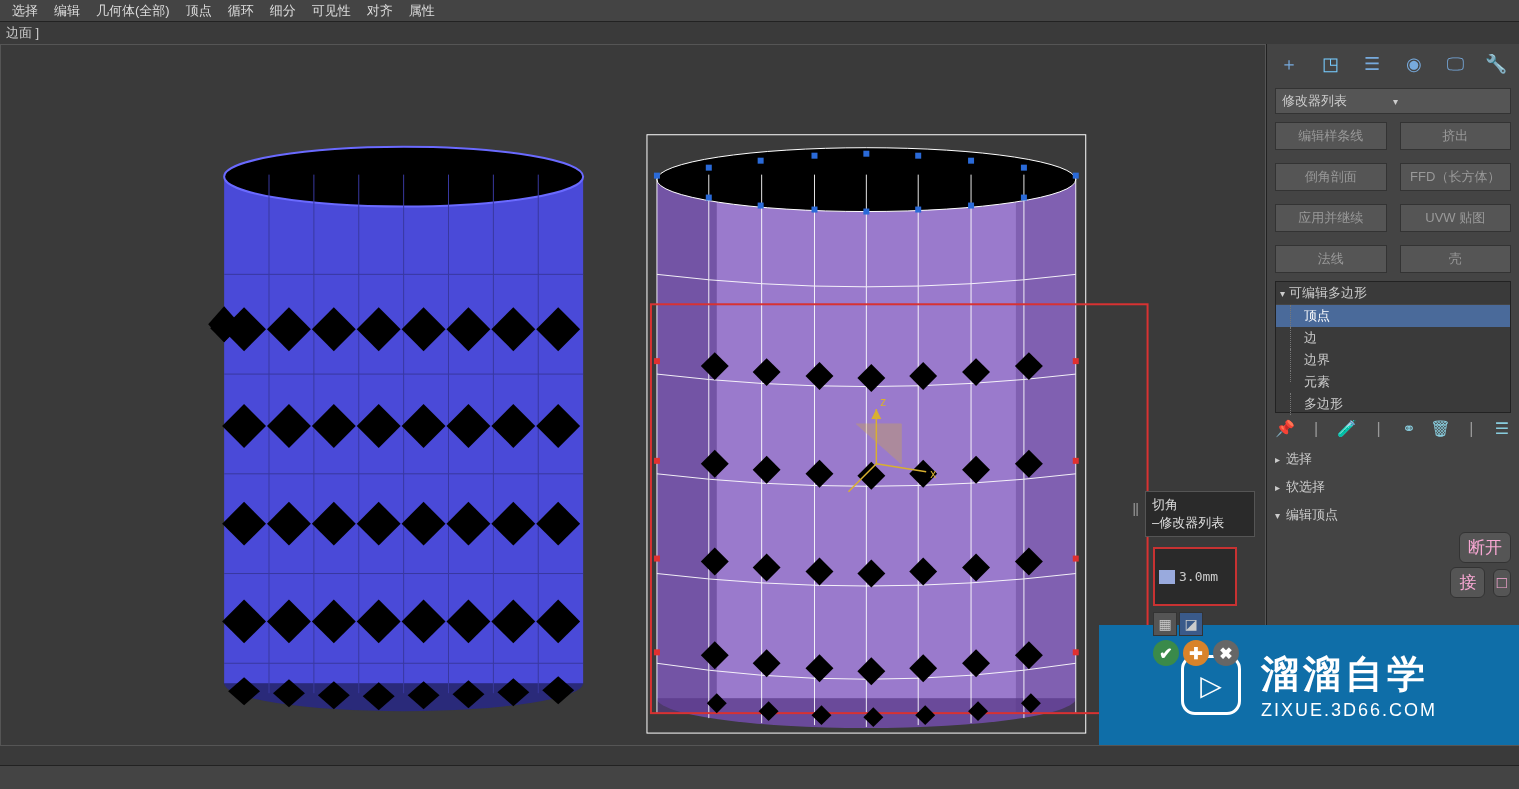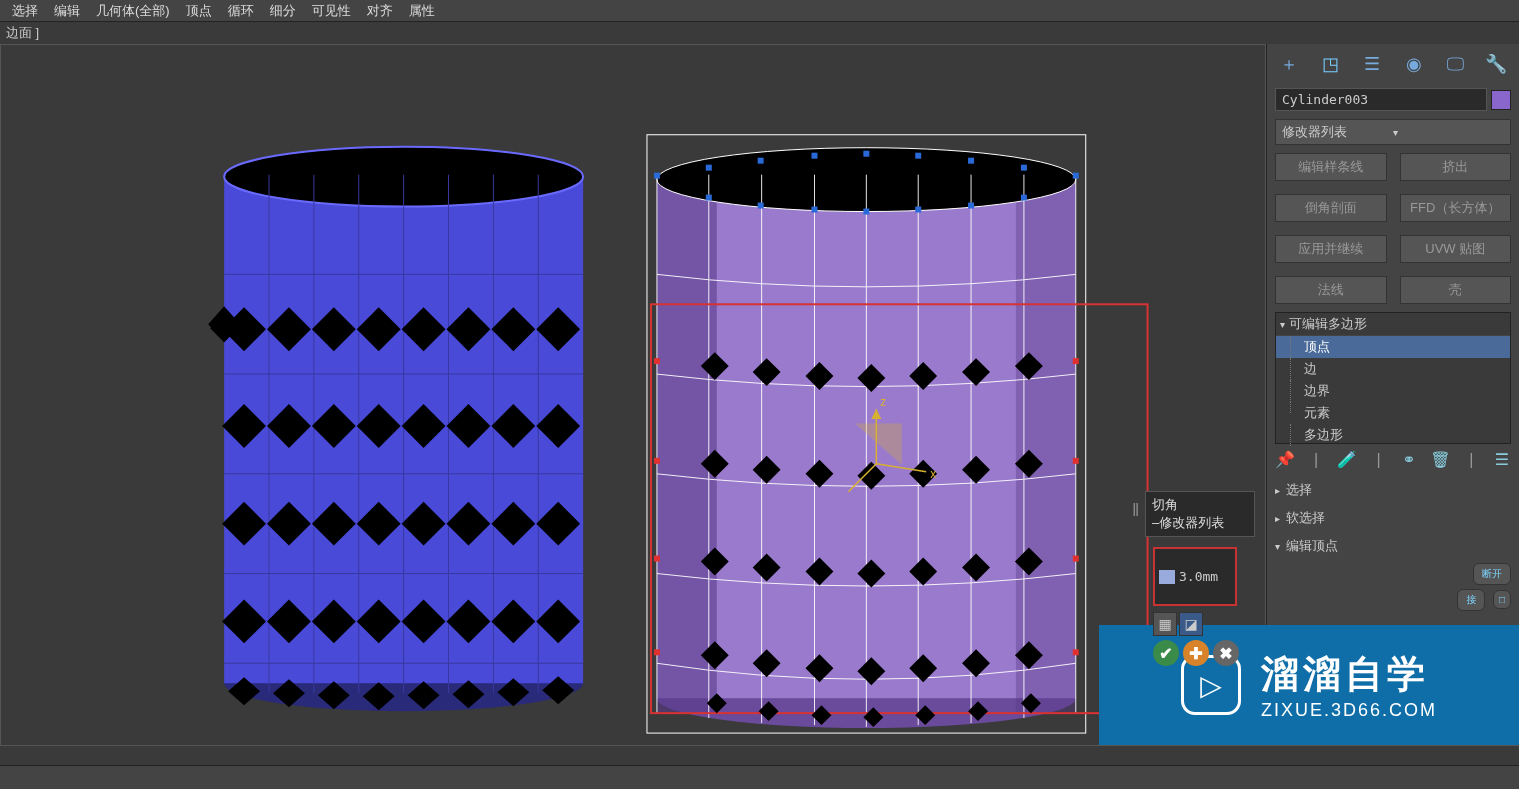--- a/index.html
+++ b/index.html
@@ -165,24 +165,24 @@
       cursor: pointer;
     }
     .rollout-head .tri { margin-right: 6px; font-size: 10px; }
     .rollout-body {
       padding: 4px 8px;
     }
     .small-btn {
       background: #555;
       border: 1px solid #333;
       border-radius: 6px;
-      color: #7dd3fc;
+      color: #f9a8d4;
       padding: 3px 8px;
       margin-left: 4px;
-      font-size: 10px;
+      font-size: 17px;
       font-family: inherit;
     }
     .floating-caddy {
       position: absolute;
       right: 10px;
       top: 446px;
       width: 110px;
       z-index: 5;
     }
     .caddy-tip {
@@ -559,24 +559,20 @@
 
   <div class="right-panel">
     <div class="top-icons">
       <span class="ic">＋</span>
       <span class="ic" style="color:#7cf">◳</span>
       <span class="ic">☰</span>
       <span class="ic">◉</span>
       <span class="ic">🖵</span>
       <span class="ic">🔧</span>
     </div>
-    <div class="name-field">
-      <input value="Cylinder003" style="">
-      <div class="color-swatch"></div>
-    </div>
     <div class="dropdown">
       <span>修改器列表</span>
       <span class="arrow">▾</span>
     </div>
     <div class="mod-buttons">
       <button>编辑样条线</button>
       <button>挤出</button>
       <button>倒角剖面</button>
       <button>FFD（长方体）</button>
       <button>应用并继续</button>

